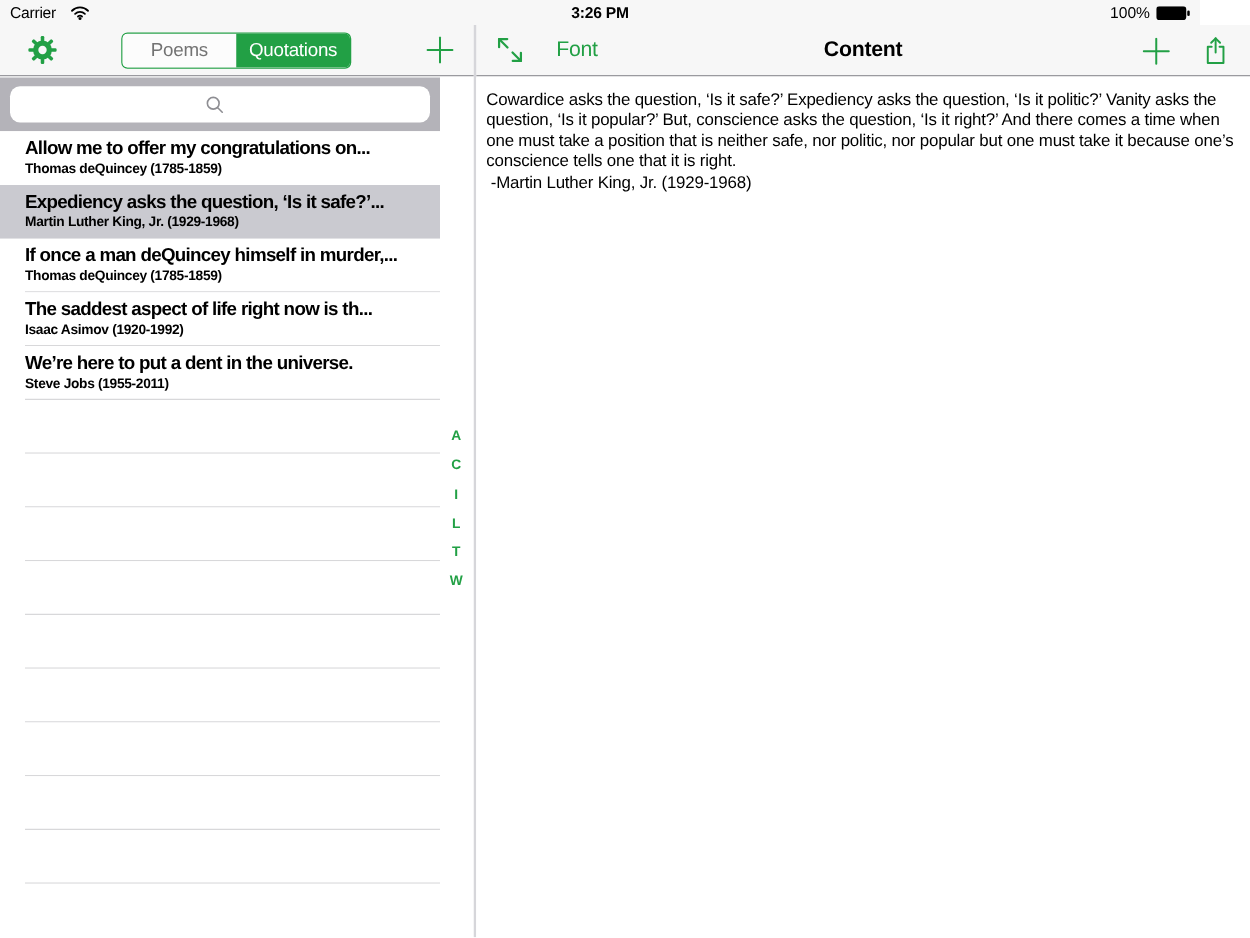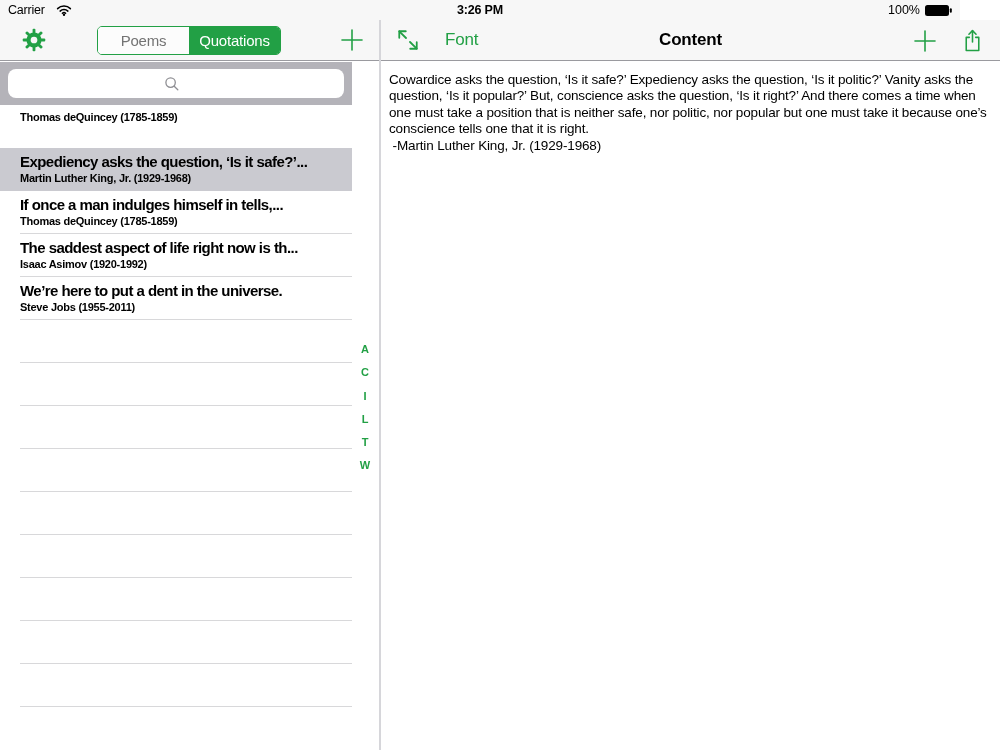--- a/index.html
+++ b/index.html
@@ -146,28 +146,29 @@
   <div class="search-band">
     <input class="search-field" type="text" placeholder="" style="">
     <svg class="magnifier" width="16" height="16" viewBox="0 0 16 16">
       <circle cx="6.6" cy="6.6" r="4.7" fill="none" stroke="#8e8e93" stroke-width="1.3"></circle>
       <line x1="10.2" y1="10.2" x2="13.8" y2="13.8" stroke="#8e8e93" stroke-width="1.3" stroke-linecap="round"></line>
     </svg>
   </div>
 
   <div class="list">
     <div class="row">
+      <div class="t">Allow me to offer my congratulations on...</div>
       <div class="s">Thomas deQuincey (1785-1859)</div>
     </div>
     <div class="row selected">
       <div class="t">Expediency asks the question, ‘Is it safe?’...</div>
       <div class="s">Martin Luther King, Jr. (1929-1968)</div>
     </div>
     <div class="row sep">
-      <div class="t">If once a man indulges himself in tells,...</div>
+      <div class="t">If once a man deQuincey himself in murder,...</div>
       <div class="s">Thomas deQuincey (1785-1859)</div>
     </div>
     <div class="row sep">
       <div class="t">The saddest aspect of life right now is th...</div>
       <div class="s">Isaac Asimov (1920-1992)</div>
     </div>
     <div class="row sep">
       <div class="t">We’re here to put a dent in the universe.</div>
       <div class="s">Steve Jobs (1955-2011)</div>
     </div>

